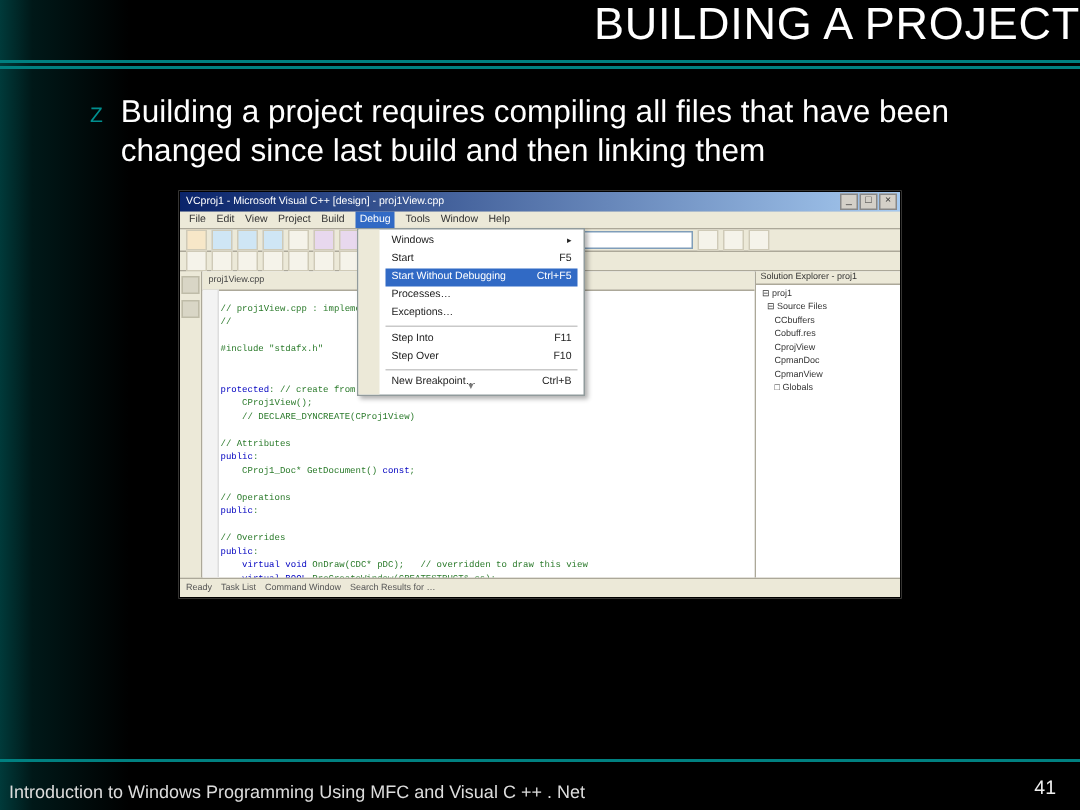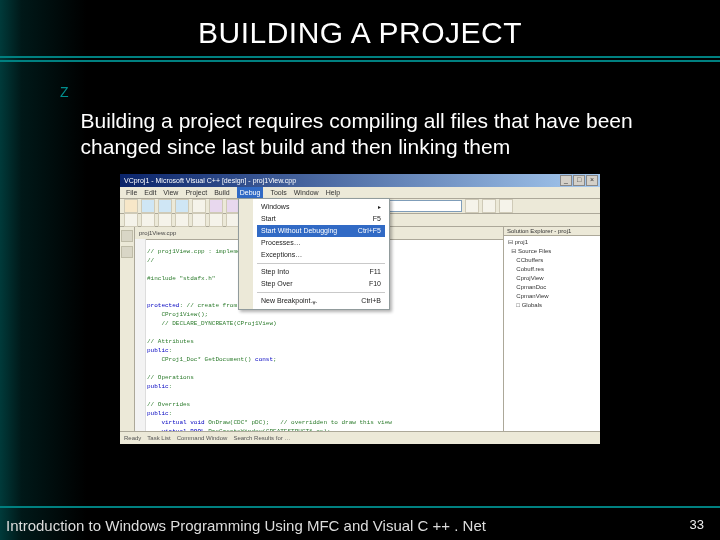--- a/index.html
+++ b/index.html
@@ -6,36 +6,36 @@
   body{
     width:720px;height:540px;
     background:linear-gradient(90deg,#003a3a 0%,#001818 3%,#000 12%,#000 100%);
     font-family:Verdana,Geneva,sans-serif;
     color:#fff;
     position:relative;
     overflow:hidden;
   }
   .title{
     font-size:30px;
-    text-align:center;
-    padding-top:16px;
+    text-align:right;
+    padding-top:0;
     color:#fff;
     letter-spacing:0.5px;
   }
   .underline1{border-top:2px solid #008080;margin:6px 0 0 0}
   .underline2{border-top:2px solid #008080;margin:2px 0 0 0}
   .body{
     padding:16px 60px 0 60px;
   }
   .bullet-row{display:flex;align-items:flex-start;gap:12px}
   .bullet-icon{
     flex:0 0 auto;margin-top:6px;color:#008f8f;font-size:14px;
   }
   .bullet-text{
-    font-size:21px;line-height:1.25;color:#fff;margin-top:30px;
+    font-size:21px;line-height:1.25;color:#fff;
   }
   .screenshot{
     margin:12px auto 0 auto;
     width:480px;height:270px;
     background:#d4d0c8;
     border:1px solid #000;
     box-shadow:0 0 6px #000;
     position:relative;
     overflow:hidden;
     font-family:Tahoma,Arial,sans-serif;
@@ -86,21 +86,21 @@
   }
   .dd .strip{position:absolute;left:0;top:0;bottom:0;width:14px;background:#ece9d8}
   .dd .items{position:relative;padding:2px 4px 2px 18px}
   .dd .mi{display:flex;justify-content:space-between;height:12px;line-height:12px;padding:0 4px}
   .dd .mi.hi{background:#316ac5;color:#fff}
   .dd .sep{border-top:1px solid #c9c9c9;margin:2px 0}
   .dd .arrow::after{content:"▸";font-size:6px;margin-left:4px}
   .dd .chev{position:absolute;bottom:2px;left:0;right:0;text-align:center;color:#777;font-size:7px}
   .ss-status{height:12px;background:#ece9d8;border-top:1px solid #aca899;font-size:6px;color:#555;display:flex;align-items:center;gap:6px;padding:0 4px}
   .footer{
-    position:absolute;left:6px;bottom:4px;font-size:15px;color:#ddd;line-height:1.25;
+    position:absolute;left:6px;bottom:4px;font-size:12px;color:#ddd;line-height:1.25;
   }
   .pagenum{
     position:absolute;right:16px;bottom:8px;font-size:13px;color:#eee;
   }
   .accent-bar{position:absolute;left:0;bottom:32px;right:0;border-top:2px solid #008080}
 </style>
 </head>
 <body>
 
 <div class="title">BUILDING A PROJECT</div>
@@ -255,13 +255,13 @@
         </div>
       <div class="chev">▾</div>
     </div>
   </div>
 </div>
 
 <div class="accent-bar"></div>
 <div class="footer">
   <div>Introduction to Windows Programming Using MFC and Visual C ++ . Net</div>
 </div>
-<div class="pagenum">33</div>
+<div class="pagenum">41</div>
 
 </body></html>

